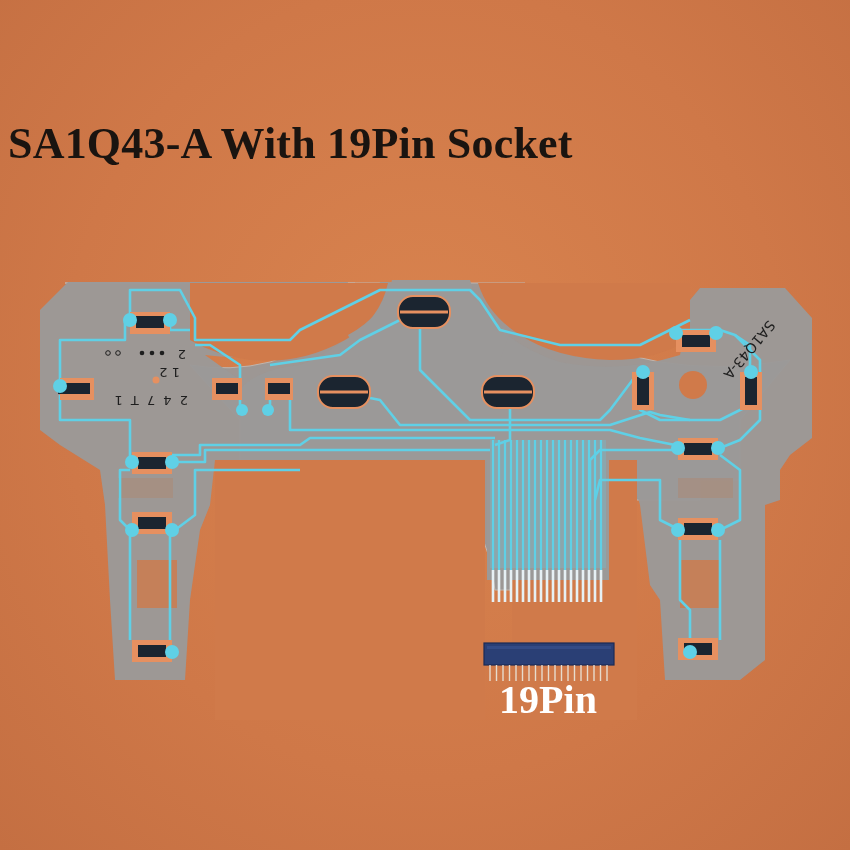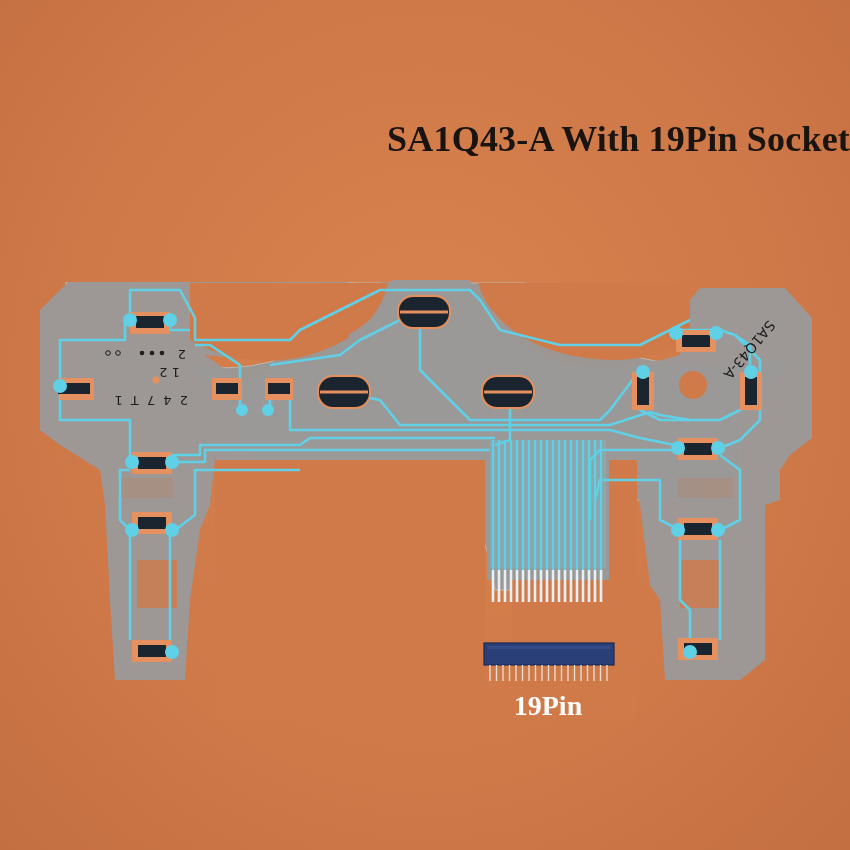--- a/index.html
+++ b/index.html
@@ -1,20 +1,20 @@
 <!DOCTYPE html>
 <html><head>
 <meta charset="utf-8">
 <style>
   html,body{margin:0;padding:0;}
   body{width:850px;height:850px;background:#d07a4a;position:relative;overflow:hidden;
     font-family:"Liberation Serif","DejaVu Serif",serif;}
   .bg{position:absolute;inset:0;background:radial-gradient(ellipse at 50% 45%,#d9844f 0%,#cf7848 60%,#c46f42 100%);}
-  .title{position:absolute;left:16px;right:0;top:118px;text-align:right;font-weight:bold;font-size:36px;color:#1a1410;letter-spacing:0.2px;}
-  .pinlabel{position:absolute;left:478px;top:690px;width:140px;text-align:center;font-weight:bold;font-size:28px;color:#ffffff;}
+  .title{position:absolute;left:8px;right:0;top:118px;text-align:left;font-weight:bold;font-size:44px;color:#1a1410;letter-spacing:0.2px;}
+  .pinlabel{position:absolute;left:478px;top:676px;width:140px;text-align:center;font-weight:bold;font-size:40px;color:#ffffff;}
   svg{position:absolute;left:0;top:0;}
   .mark{font-family:"DejaVu Sans",sans-serif;fill:#1e1e1e;}
 </style>
 </head>
 <body>
 
 <div class="bg"></div>
 <div class="title">SA1Q43-A With 19Pin Socket</div>
 
 <svg width="850" height="850" viewBox="0 0 850 850">

